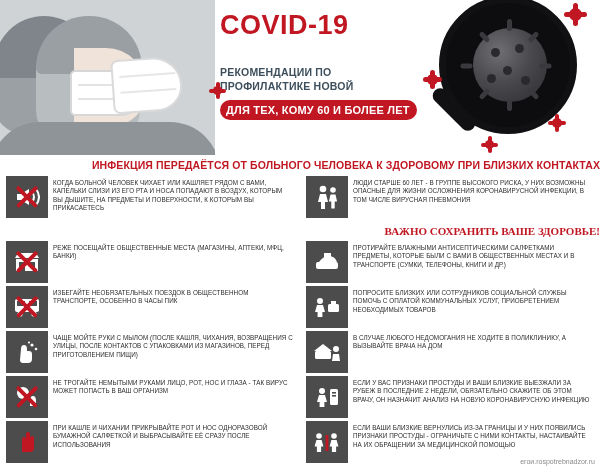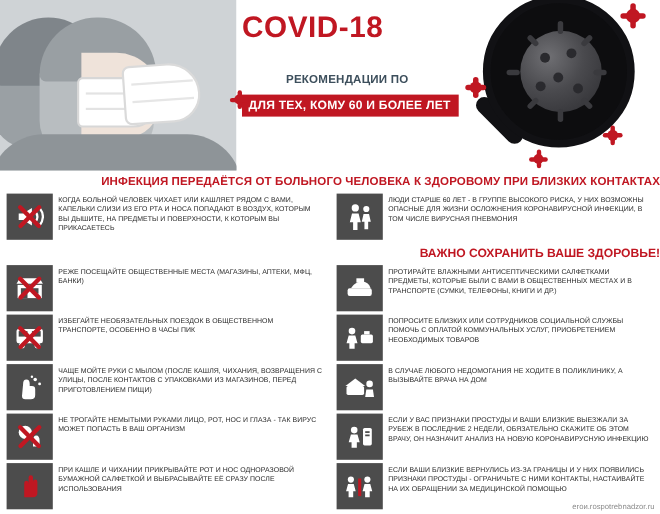--- a/index.html
+++ b/index.html
@@ -85,27 +85,28 @@
   
   .titles {
     position: absolute; left: 220px; top: 10px; width: 220px;
   }
   .covid-title {
     font-size: 27px; font-weight: bold; color: #c01722;
     letter-spacing: .5px; margin-bottom: 24px;
   }
   .rec-lines {
     font-size: 10.5px; font-weight: bold; color: #3d4f5c; line-height: 14px;
-    text-transform: uppercase; letter-spacing: .2px; margin-left: 40px;
+    text-transform: uppercase; letter-spacing: .2px;
   }
   .age-band {
     margin-top: 7px; display: inline-block;
     background: #c01722; color: #ffffff; font-weight: bold;
     font-size: 11px; padding: 4px 7px 4px 6px; text-transform: uppercase;
     letter-spacing: .2px;
+    border-radius: 10px;
   }
 
   
   .magnifier {
     position: absolute; right: 4px; top: -10px; width: 175px; height: 172px;
   }
   .lens {
     position: absolute; left: 18px; top: 6px; width: 138px; height: 138px;
     border-radius: 50%; background: #0d0d0f;
     border: 7px solid #111114;
@@ -150,21 +151,21 @@
   .rv-left1 { left: -208px; top: 96px; width: 9px; height: 9px; }
   .rv-left1:before { left: 2.5px; top: -4px; width: 4px; height: 17px; border-radius: 3px; }
   .rv-left1:after { left: -4px; top: 2.5px; width: 17px; height: 4px; border-radius: 3px; }
 
   
   .banner {
     background: #ffffff; color: #c01722; text-align: right;
     font-weight: bold; text-transform: uppercase;
   }
   .banner.top { font-size: 10.5px; padding: 4px 0 5px; letter-spacing: .1px; }
-  .banner.mid { font-size: 11px; padding: 4px 0 4px; }
+  .banner.mid { font-size: 11px; padding: 4px 0 4px; font-family: Liberation Serif, serif; }
   .banner.bottom { font-size: 13px; padding: 6px 0 4px; }
 
   
   .two-col { display: flex; width: 600px; }
   .col { width: 300px; }
   .row {
     display: flex; align-items: stretch; margin-bottom: 3px;
   }
   .icon-box {
     width: 42px; min-height: 42px; flex: 0 0 42px;
@@ -204,23 +205,24 @@
     <div class="hair-a"></div>
     <div class="head-b"></div>
     <div class="hair-b"></div>
     <div class="face"></div>
     <div class="mask-a"></div>
     <div class="mask-b"></div>
     <div class="shoulder"></div>
   </div>
 
   <div class="titles">
-    <div class="covid-title">COVID-18</div>
+    <div class="covid-title">COVID-19</div>
     <div class="rec-lines">
       <div>РЕКОМЕНДАЦИИ ПО</div>
+      <div>ПРОФИЛАКТИКЕ НОВОЙ</div>
     </div>
     <div class="age-band">ДЛЯ ТЕХ, КОМУ 60 И БОЛЕЕ ЛЕТ</div>
   </div>
 
   <div class="magnifier">
     <div class="handle"></div>
     <div class="lens"></div>
     <div class="virus-main">
       <div class="spike" style="left:34px; top:-9px;"></div>
       <div class="spike" style="left:34px; top:71px;"></div>

